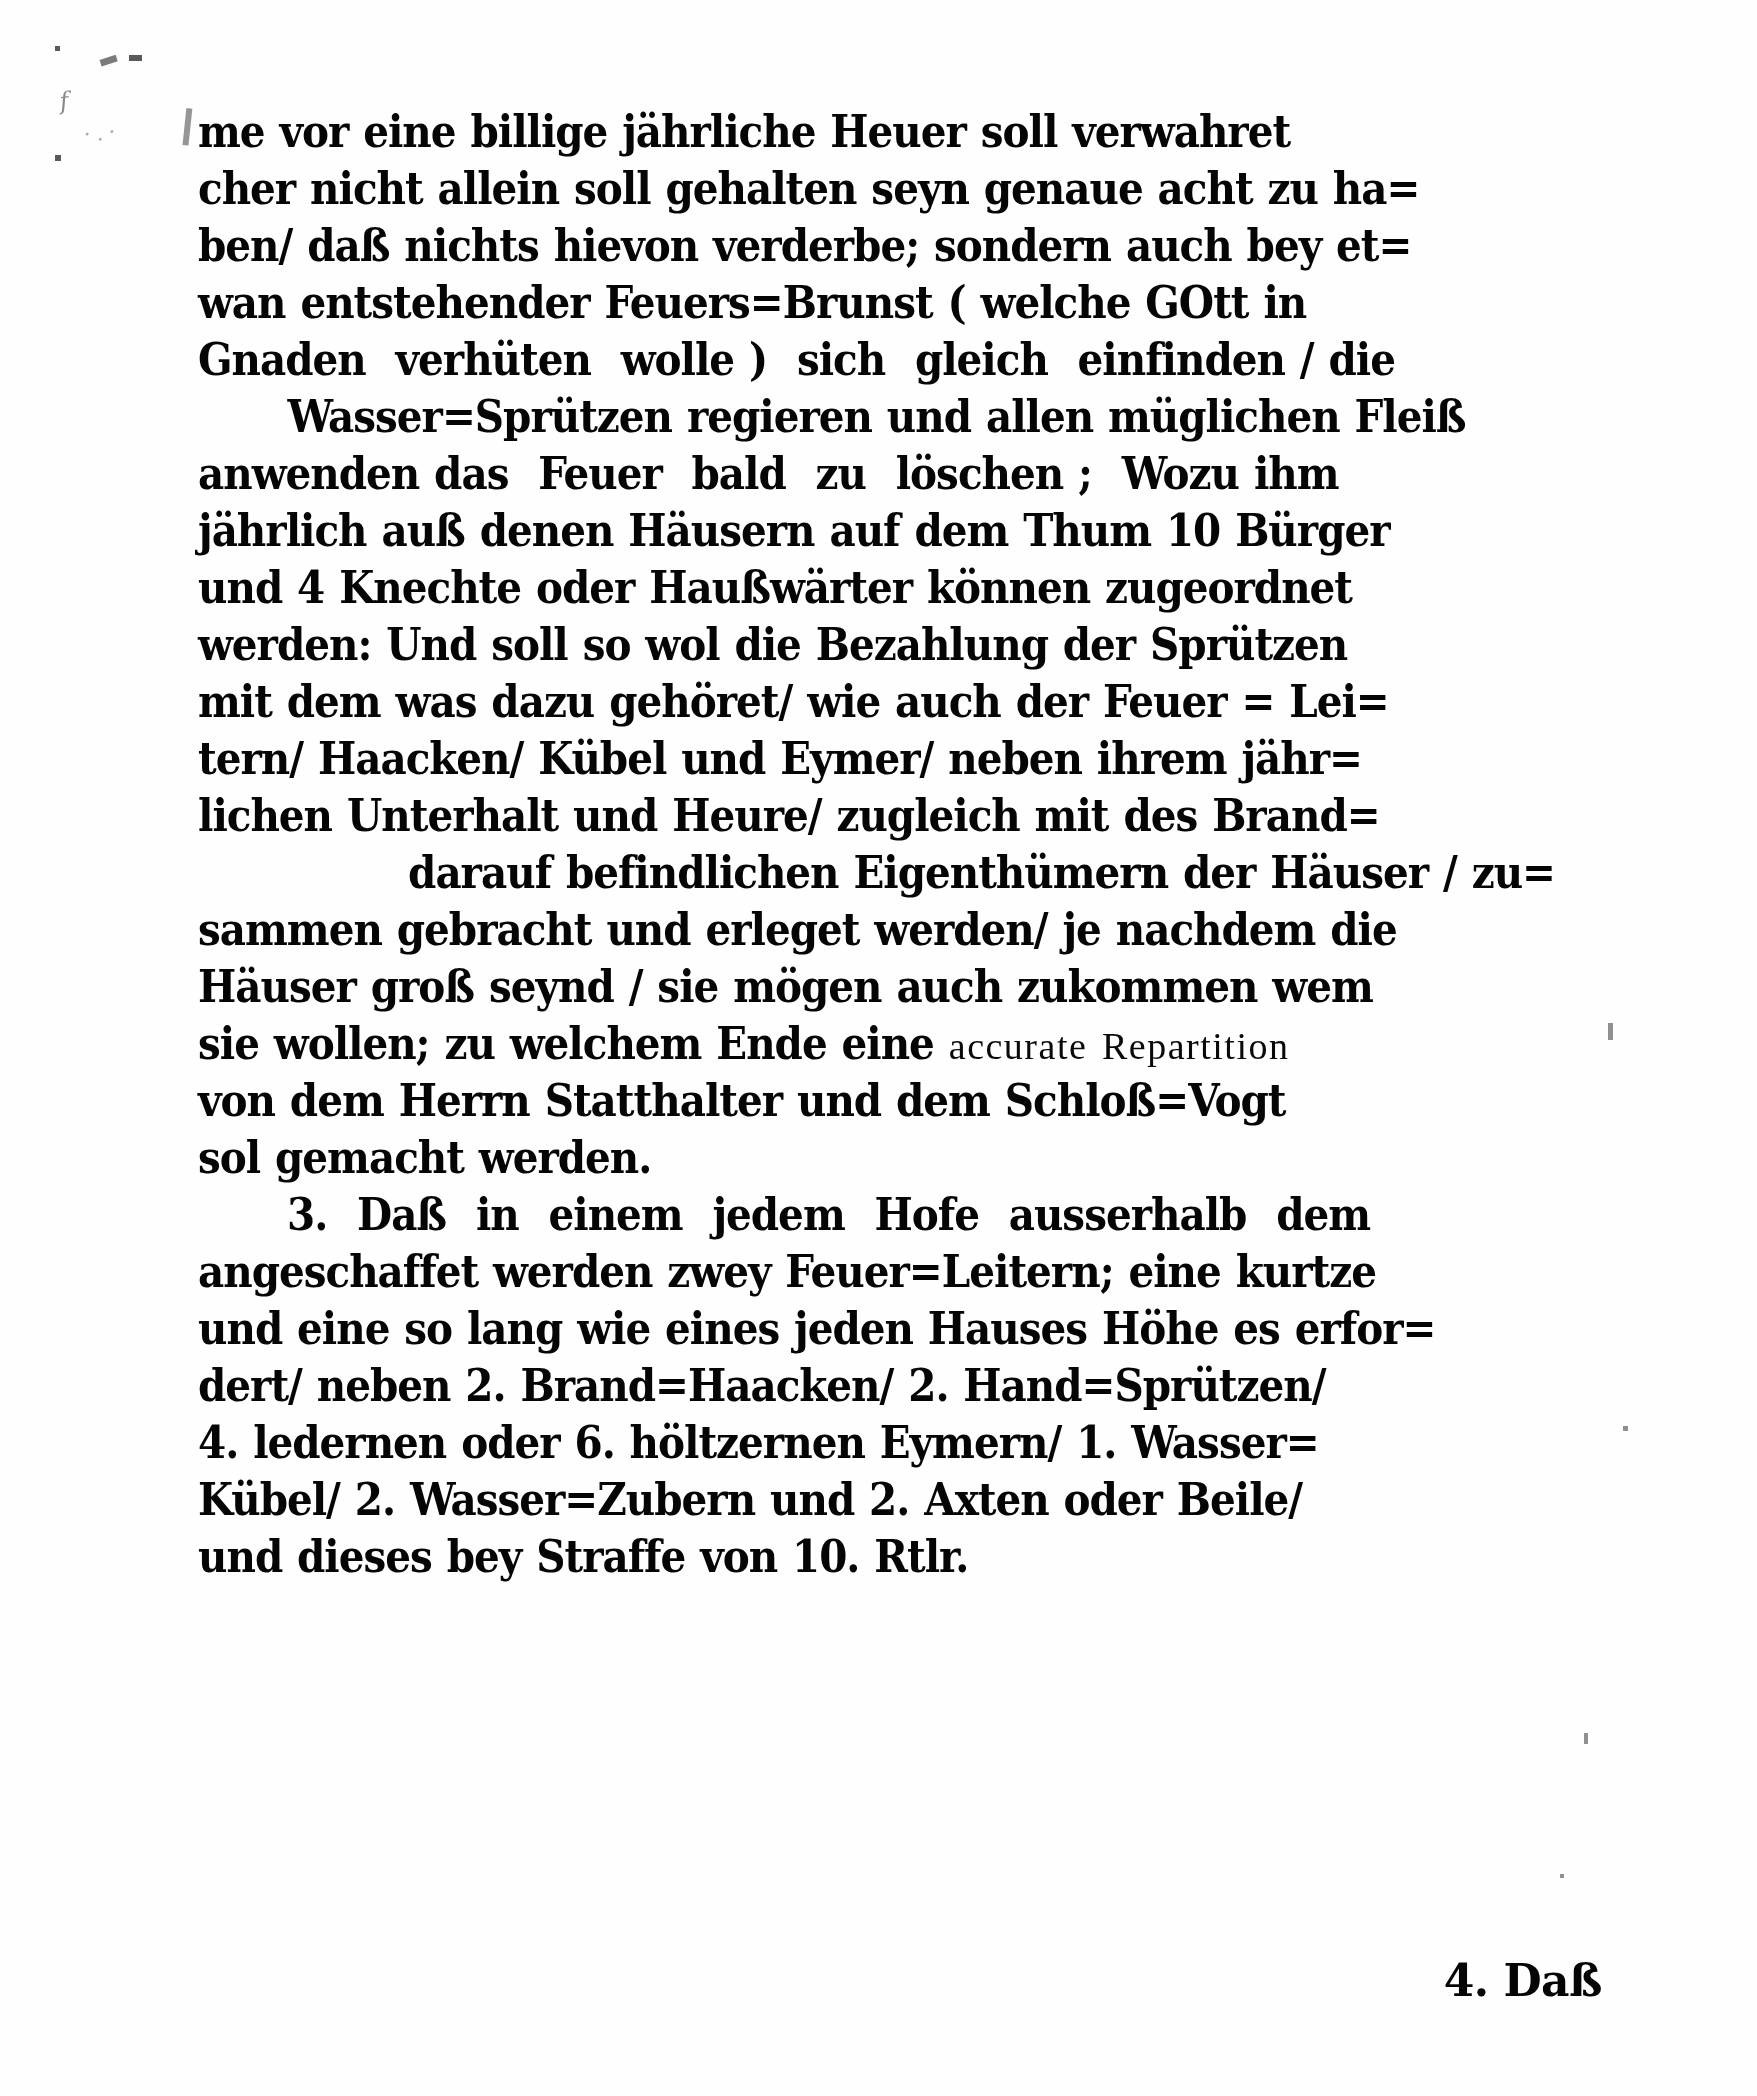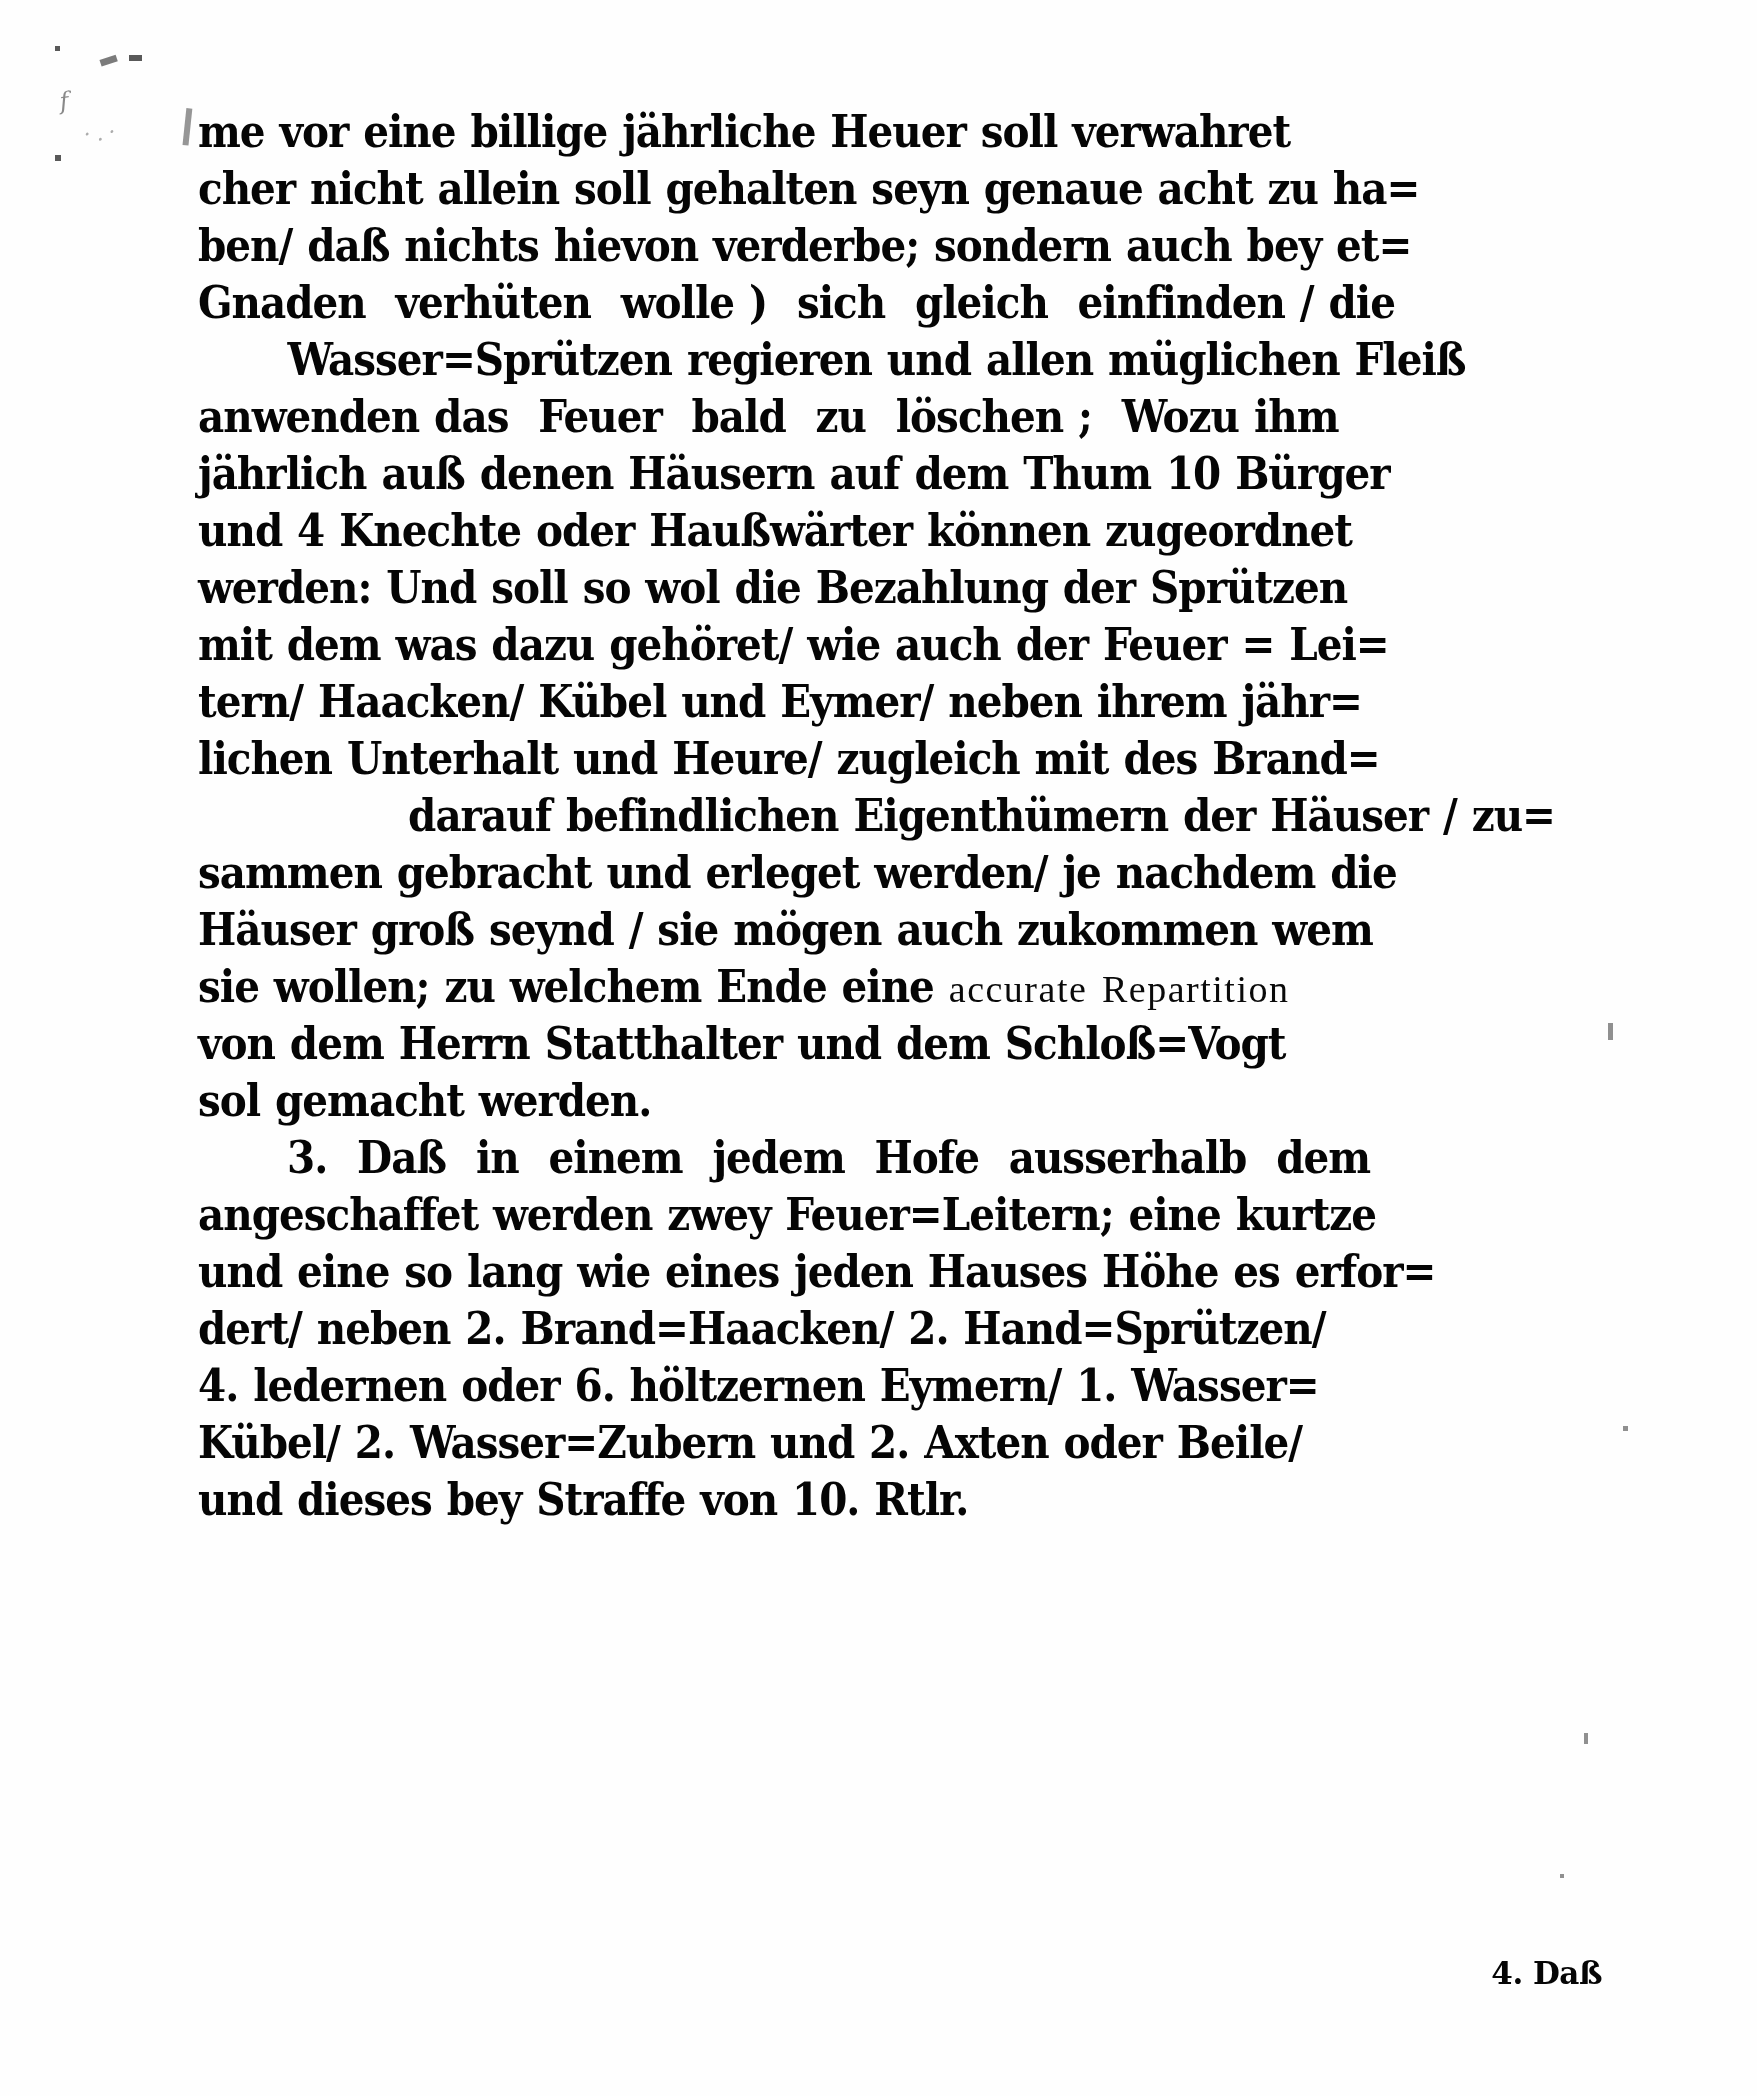--- a/index.html
+++ b/index.html
@@ -122,21 +122,21 @@
   }
 
   .indent { padding-left: 89px; }
 
   .catchword {
     position: absolute;
     right: 155px;
     top: 1955px;
     font-family: "DejaVu Serif", serif;
     font-weight: 700;
-    font-size: 31px;
+    font-size: 44px;
     color: #050505;
     letter-spacing: -0.5px;
     white-space: pre;
   }
 </style>
 </head>
 <body>
 
 <div id="page">
 
@@ -153,20 +153,21 @@
   <span class="speck" style="left:1608px;top:1023px;width:4.6px;  height:16.6px; opacity:.5;"></span>
   <span class="speck" style="left:1623px;top:1426px;width:4.6px;  height:4.6px; opacity:.5;"></span>
   <span class="speck" style="left:1584px;top:1733px;width:3.7px;  height:11px; opacity:.5;"></span>
   <span class="speck" style="left:1560px;top:1874px;width:3.7px;  height:3.7px; opacity:.5;"></span>
 
   <div id="textblock">
 
   <div class="line" style="transform: scaleX(1); transform-origin: left center;"><span class="fk">me vor eine billige jährliche Heuer soll verwahret</span></div>
       <div class="line" style="transform: scaleX(1); transform-origin: left center;"><span class="fk">cher nicht allein soll gehalten seyn genaue acht zu ha=</span></div>
       <div class="line" style="transform: scaleX(1); transform-origin: left center;"><span class="fk">ben/ daß nichts hievon verderbe; sondern auch bey et=</span></div>
+      <div class="line" style="transform: scaleX(1); transform-origin: left center;"><span class="fk">wan entstehender Feuers=Brunst ( welche GOtt in</span></div>
       <div class="line" style="transform: scaleX(1); transform-origin: left center;"><span class="fk">Gnaden  verhüten  wolle )  sich  gleich  einfinden / die</span></div>
       <div class="line" style="transform: scaleX(1); transform-origin: left center; text-align: center;"><span class="fk">Wasser=Sprützen regieren und allen müglichen Fleiß</span></div>
       <div class="line" style="transform: scaleX(1); transform-origin: left center;"><span class="fk">anwenden das  Feuer  bald  zu  löschen ;  Wozu ihm</span></div>
       <div class="line" style="transform: scaleX(1); transform-origin: left center;"><span class="fk">jährlich auß denen Häusern auf dem Thum 10 Bürger</span></div>
       <div class="line" style="transform: scaleX(1); transform-origin: left center;"><span class="fk">und 4 Knechte oder Haußwärter können zugeordnet</span></div>
       <div class="line" style="transform: scaleX(1); transform-origin: left center;"><span class="fk">werden: Und soll so wol die Bezahlung der Sprützen</span></div>
       <div class="line" style="transform: scaleX(1); transform-origin: left center;"><span class="fk">mit dem was dazu gehöret/ wie auch der Feuer = Lei=</span></div>
       <div class="line" style="transform: scaleX(1); transform-origin: left center;"><span class="fk">tern/ Haacken/ Kübel und Eymer/ neben ihrem jähr=</span></div>
       <div class="line" style="transform: scaleX(1); transform-origin: left center;"><span class="fk">lichen Unterhalt und Heure/ zugleich mit des Brand=</span></div>
       <div class="line" style="transform: scaleX(1); transform-origin: left center; text-align: right;"><span class="fk">darauf befindlichen Eigenthümern der Häuser / zu=</span></div>

